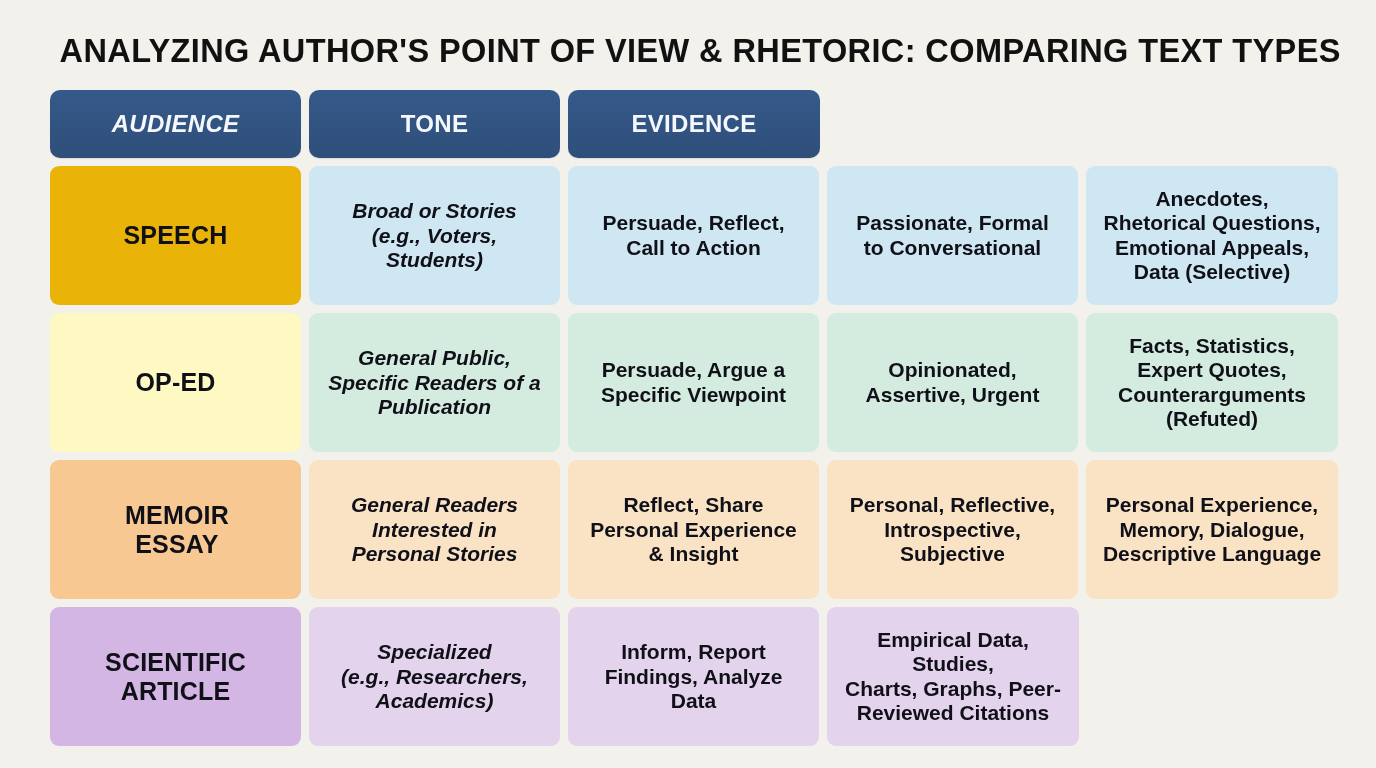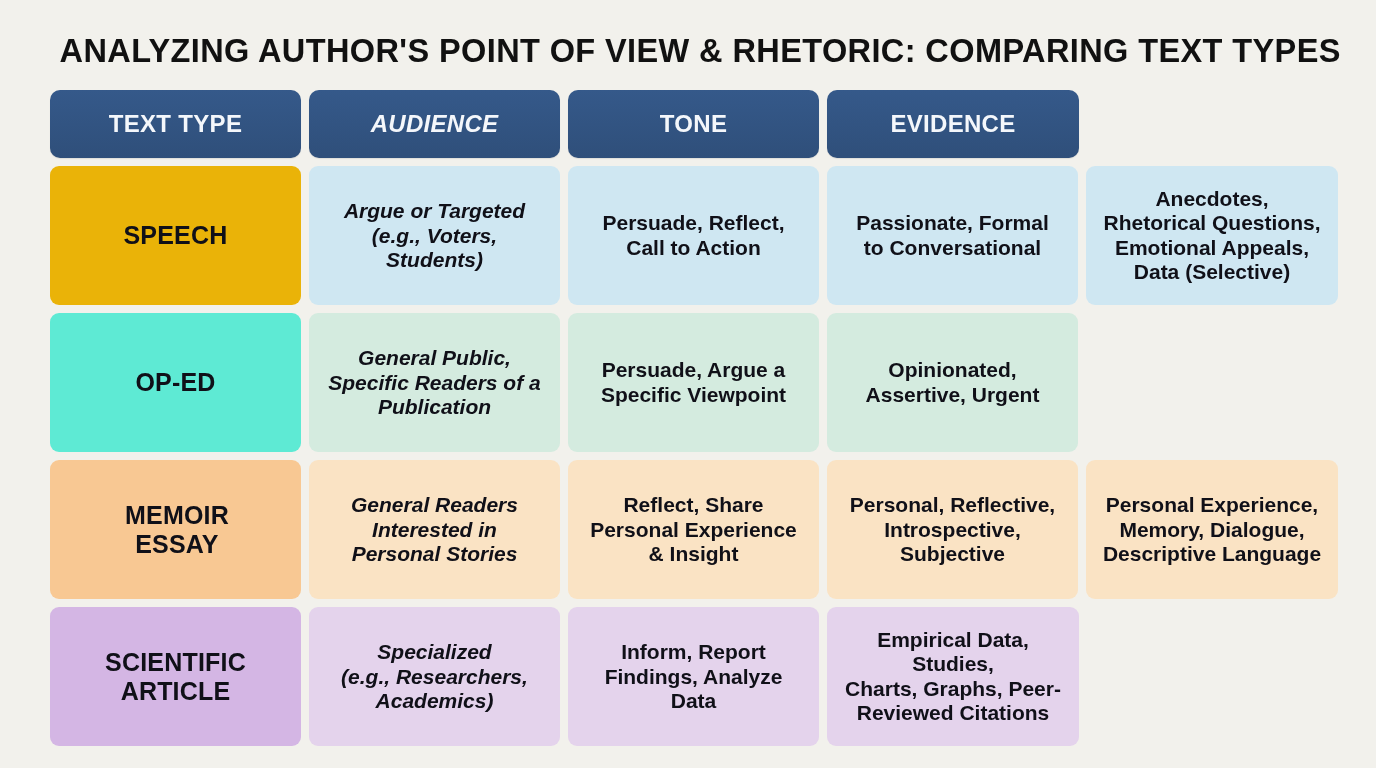--- a/index.html
+++ b/index.html
@@ -87,21 +87,21 @@
     font-size: 25px;
     letter-spacing: 0.2px;
   }
 
   
   .r-speech .col-0     { background: #a9d7ef; }
   .r-speech .cell      { background: #cfe7f2; }
   .r-speech .col-0     { background: #eab308; text-align: right; }
 
   .r-oped .cell        { background: #d4ebdf; }
-  .r-oped .col-0       { background: #5eead4; }
+  .r-oped .col-0       { background: #fef9c3; }
 
   .r-memoir .cell      { background: #fae3c4; }
   .r-memoir .col-0     { background: #f8c893; padding-left: 12px; }
 
   .r-sci .cell         { background: #e4d3ec; }
   .r-sci .col-0        { background: #d4b6e4; }
 
   .cell-text {
     display: block;
     white-space: pre-line;
@@ -110,37 +110,34 @@
 </head>
 <body>
 
 <div class="page">
 
   <h1 class="page-title">Analyzing Author's Point of View &amp; Rhetoric: Comparing Text Types</h1>
 
   <div class="table">
 
     <div class="row row-header">
-      <div class="cell col-0">
-          <span class="cell-text">TEXT TYPE</span>
-        </div>
       <div class="cell col-1">
           <span class="cell-text">AUDIENCE</span>
         </div>
       <div class="cell col-3">
           <span class="cell-text">TONE</span>
         </div>
       <div class="cell col-4">
           <span class="cell-text">EVIDENCE</span>
         </div>
     </div>
 
     <div class="row row-body r-speech">
       <div class="cell col-0"><span class="cell-text">SPEECH</span></div>
-      <div class="cell col-1"><span class="cell-text">Argue or Targeted
+      <div class="cell col-1"><span class="cell-text">Broad or Stories
 (e.g., Voters,
 Students)</span></div>
       <div class="cell col-2"><span class="cell-text">Persuade, Reflect,
 Call to Action</span></div>
       <div class="cell col-3"><span class="cell-text">Passionate, Formal
 to Conversational</span></div>
       <div class="cell col-4"><span class="cell-text">Anecdotes,
 Rhetorical Questions,
 Emotional Appeals,
 Data (Selective)</span></div>
@@ -148,20 +145,24 @@
 
     <div class="row row-body r-oped">
       <div class="cell col-0"><span class="cell-text">OP-ED</span></div>
       <div class="cell col-1"><span class="cell-text">General Public,
 Specific Readers of a
 Publication</span></div>
       <div class="cell col-2"><span class="cell-text">Persuade, Argue a
 Specific Viewpoint</span></div>
       <div class="cell col-3"><span class="cell-text">Opinionated,
 Assertive, Urgent</span></div>
+      <div class="cell col-4"><span class="cell-text">Facts, Statistics,
+Expert Quotes,
+Counterarguments
+(Refuted)</span></div>
     </div>
 
     <div class="row row-body r-memoir">
       <div class="cell col-0"><span class="cell-text">MEMOIR
 ESSAY</span></div>
       <div class="cell col-1"><span class="cell-text">General Readers
 Interested in
 Personal Stories</span></div>
       <div class="cell col-2"><span class="cell-text">Reflect, Share
 Personal Experience

